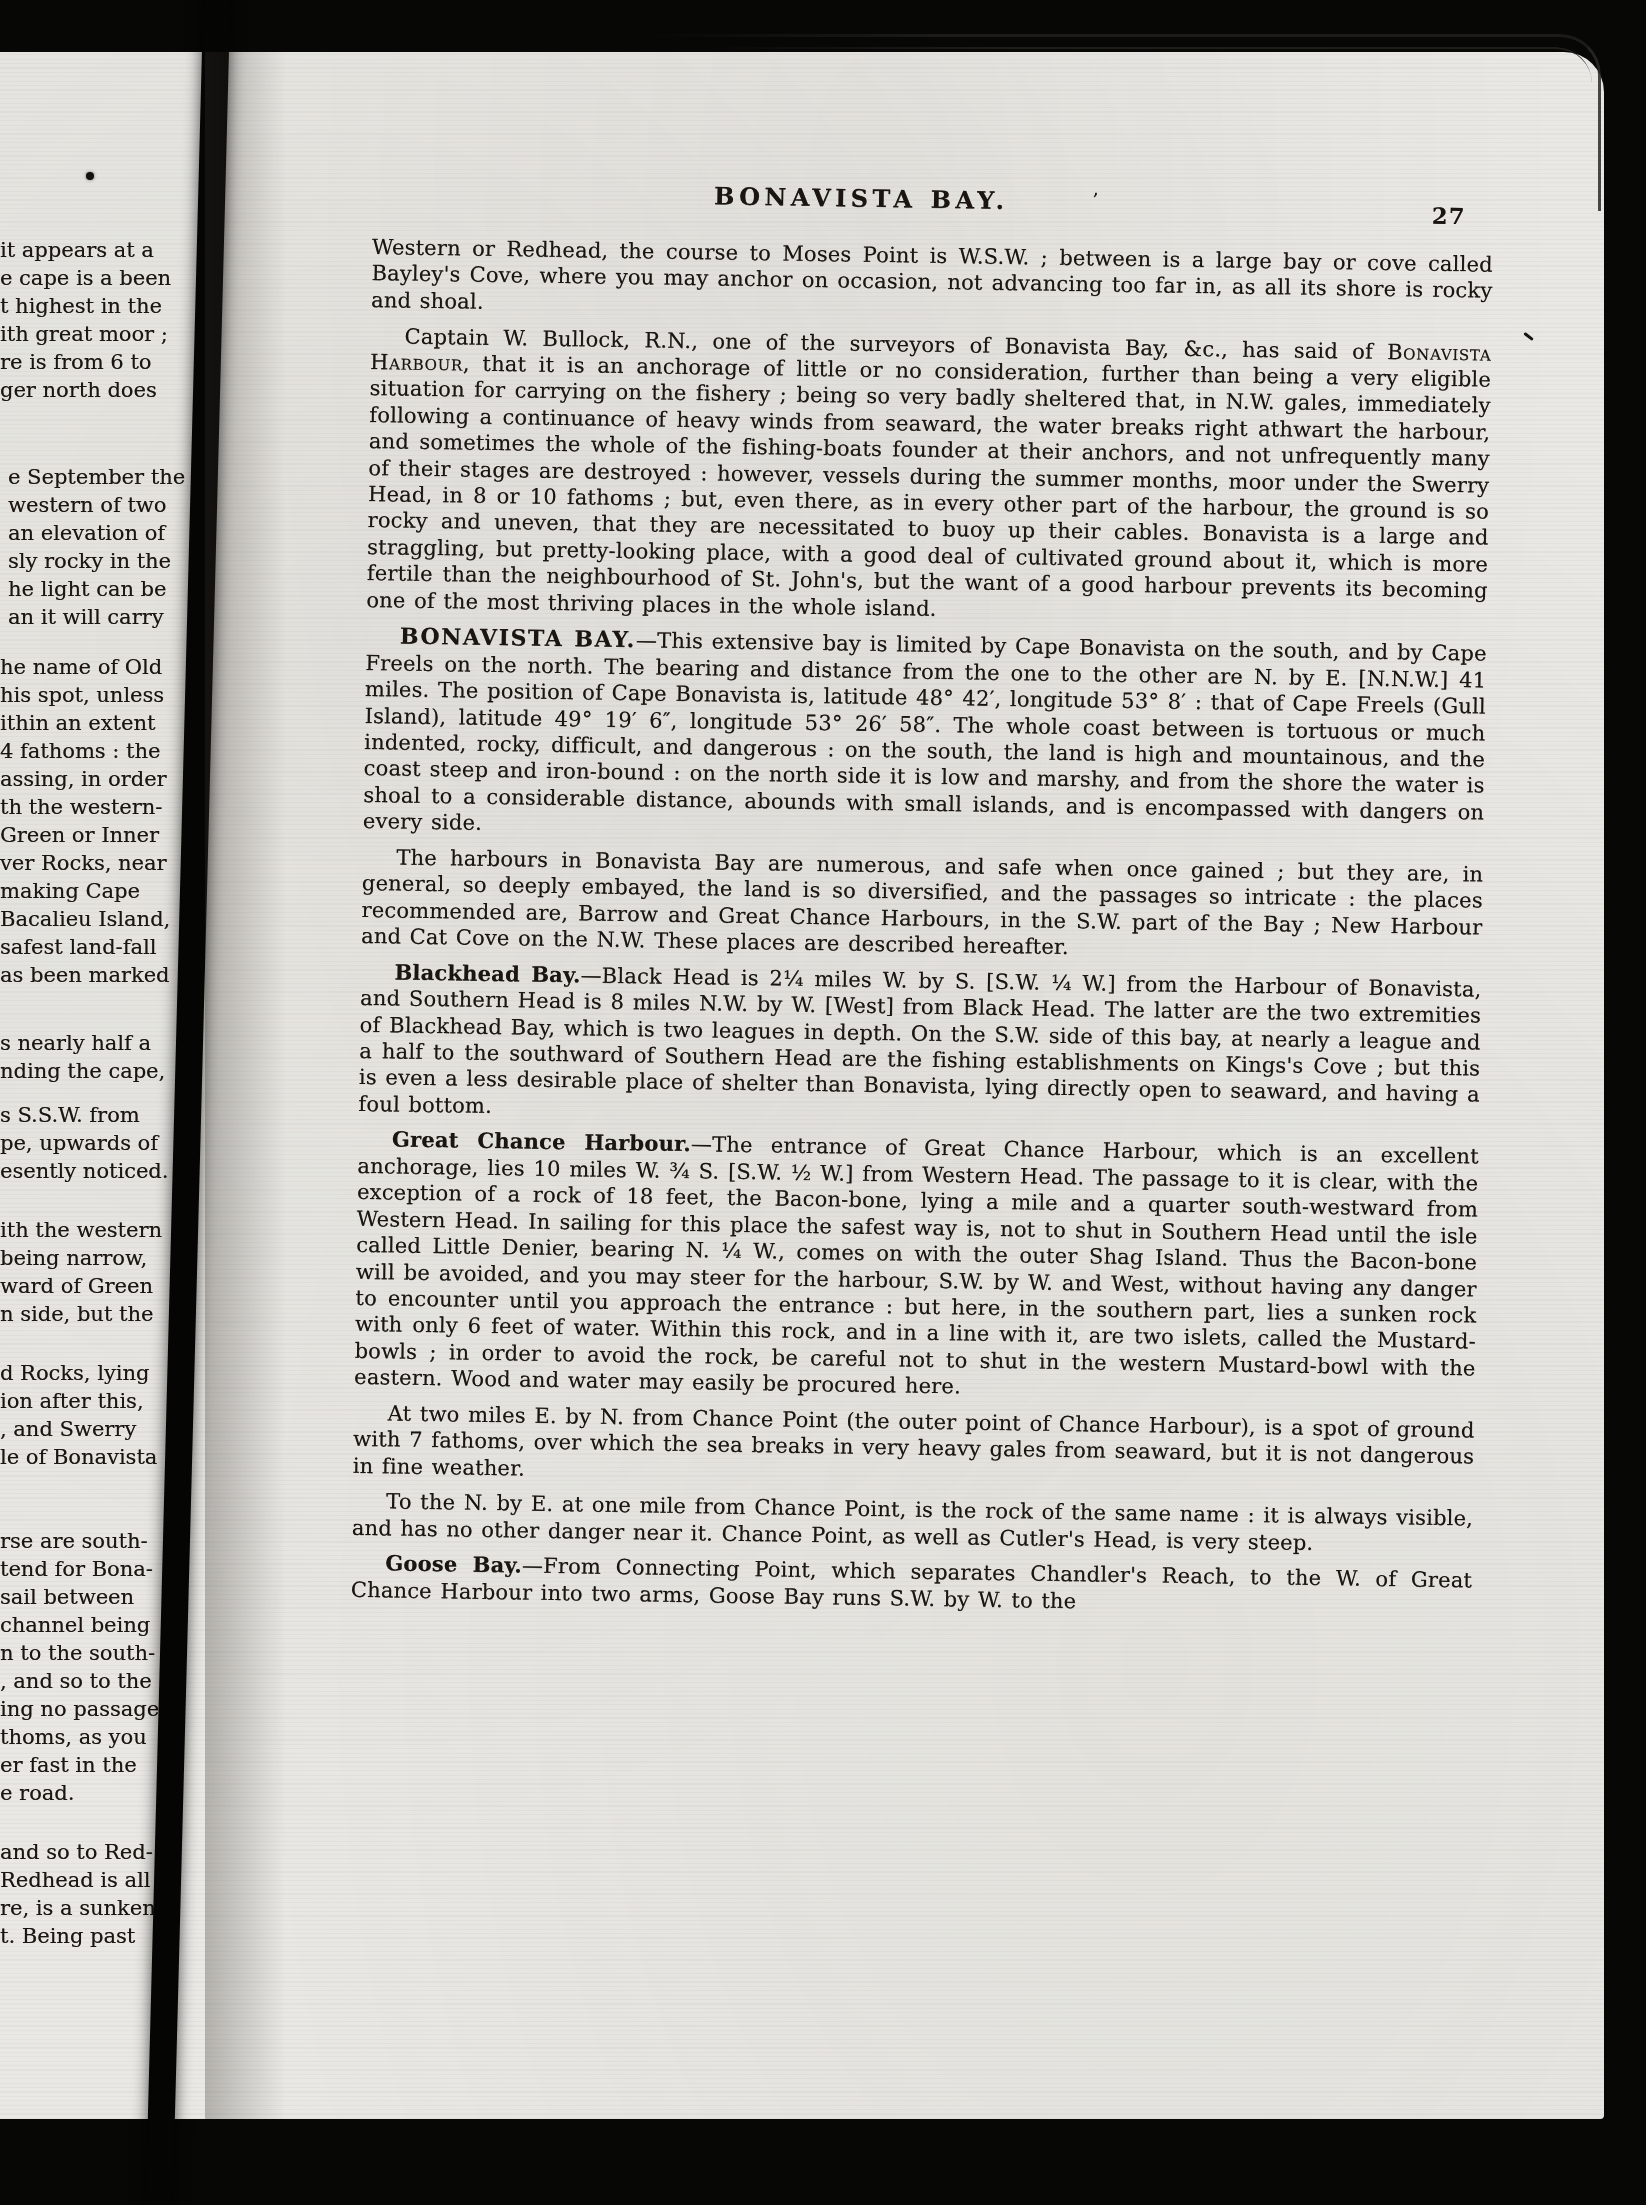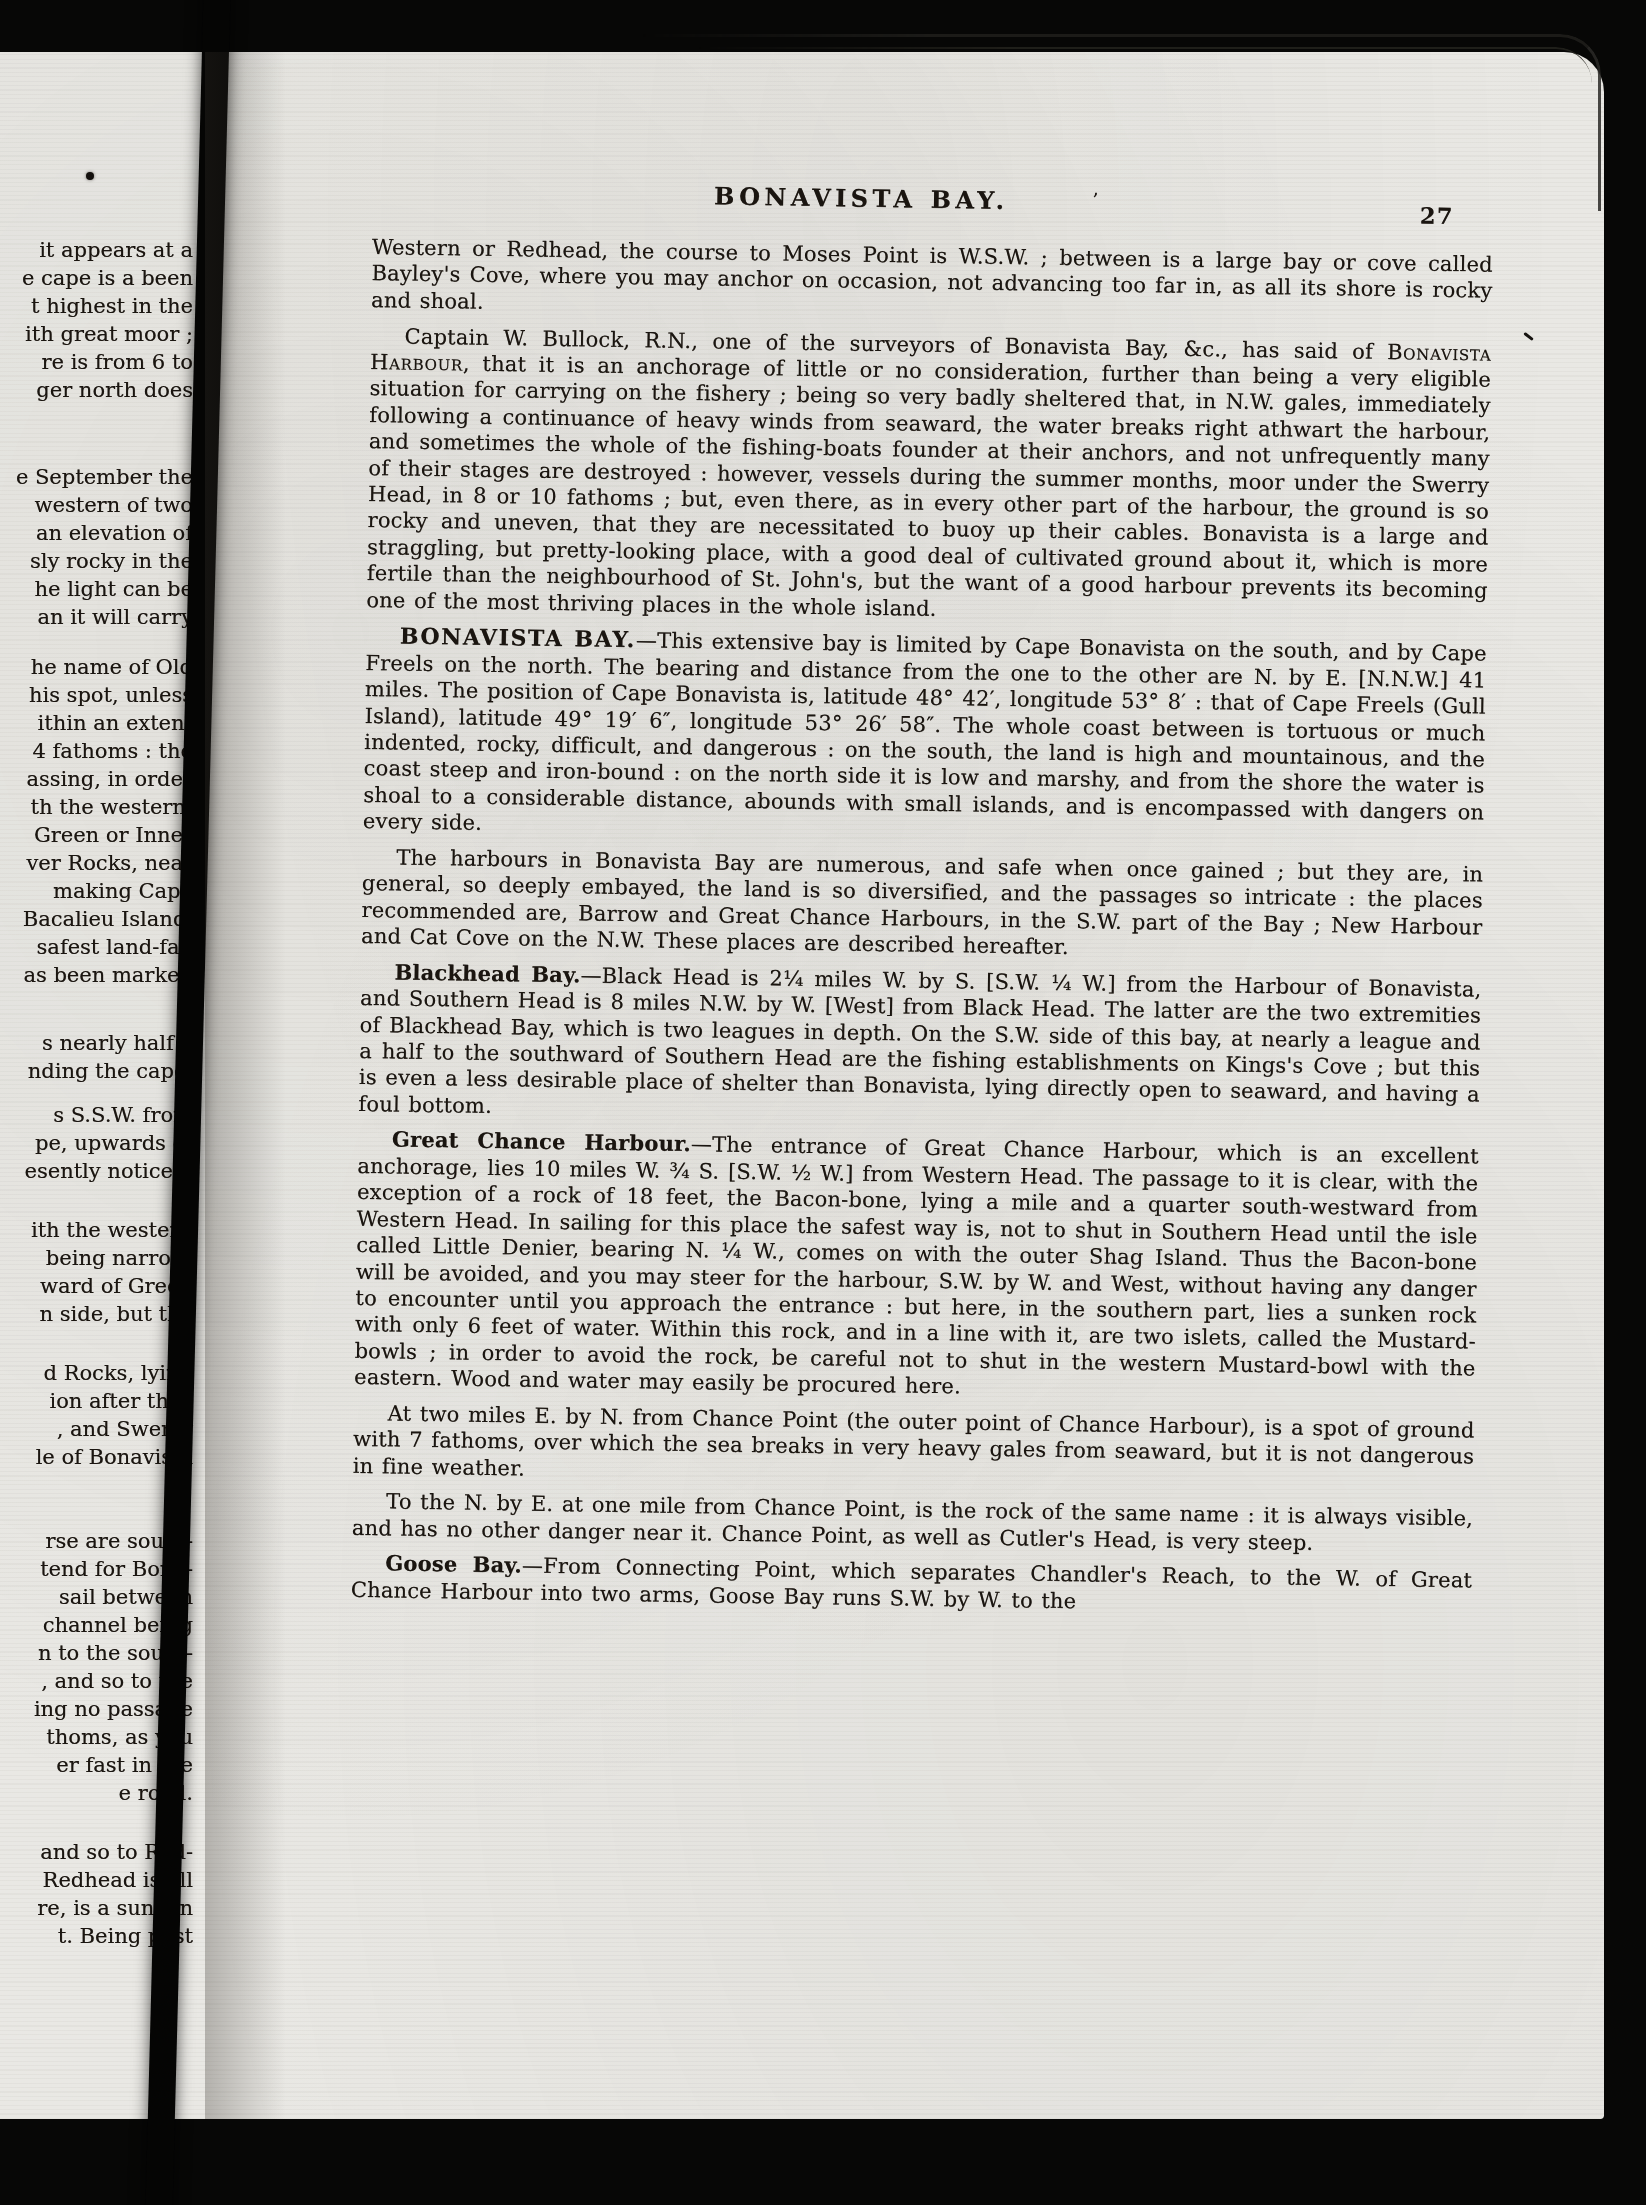--- a/index.html
+++ b/index.html
@@ -55,21 +55,21 @@
     position:absolute;left:86px;top:172px;width:8px;height:8px;border-radius:50%;
     background:#14110e;box-shadow:0 0 3.1px rgba(20,15,10,0.55);
   }
   .margin-tick{
     position:absolute;left:1523px;top:335px;width:11.2px;height:3.1px;border-radius:1.9px;
     background:#171411;transform:rotate(38deg);
   }
   
   .left-col{
     position:absolute;left:0;top:230px;width:198px;height:1742px;
-    overflow:hidden;text-align:right;padding-right:5px;box-sizing:border-box;
+    overflow:hidden;padding-right:5px;box-sizing:border-box;
     color:#1a1510;font-size:21px;line-height:28px;
     text-shadow:0.2px 0.2px 0.5px rgba(28,20,12,0.55);
     white-space:nowrap;
   }
   .frag-group{white-space:nowrap;}
   .frag-group:nth-child(1){margin-top:6.2px;}
   .frag-group:nth-child(2){margin-top:59px;padding-left:8px;}
   .frag-group:nth-child(3){margin-top:22px;}
   .frag-group:nth-child(4){margin-top:40px;}
   .frag-group:nth-child(5){margin-top:15.6px;}
@@ -84,21 +84,21 @@
     color:#1a1510;font-size:21px;line-height:26.4px;
     text-align:justify;letter-spacing:0.2px;word-spacing:1.6px;
     text-shadow:0.2px 0.2px 0.5px rgba(28,20,12,0.55);
   }
   .header-row{position:relative;height:40px;margin-bottom:16px;}
   .running-head{
     position:absolute;left:calc(50% - 72px);transform:translateX(-50%);top:0;
     font-weight:bold;font-size:24px;letter-spacing:4.4px;white-space:nowrap;
   }
   .header-tick{position:absolute;left:calc(50% + 159px);top:-2.5px;font-size:18.7px;}
-  .page-number{position:absolute;right:40px;top:7.5px;font-weight:bold;font-size:22.4px;letter-spacing:1.2px;}
+  .page-number{position:absolute;right:28px;top:7.5px;font-weight:bold;font-size:22.4px;letter-spacing:1.2px;}
   .para{margin:0;}
   .para + .para{margin-top:9.3px;}
   .indent{text-indent:34px;}
   .para-head{font-weight:bold;}
   .para-head.caps{font-size:22px;letter-spacing:1.6px;}
   .smallcaps{font-variant:small-caps;letter-spacing:0.7px;}
   .italic{}
 </style>
 </head>
 <body>

